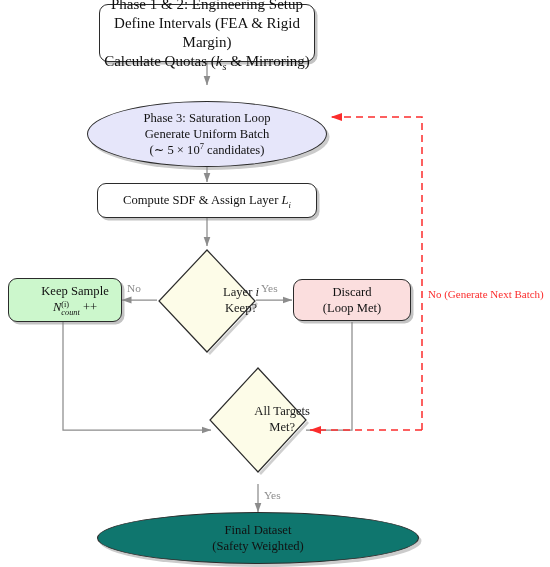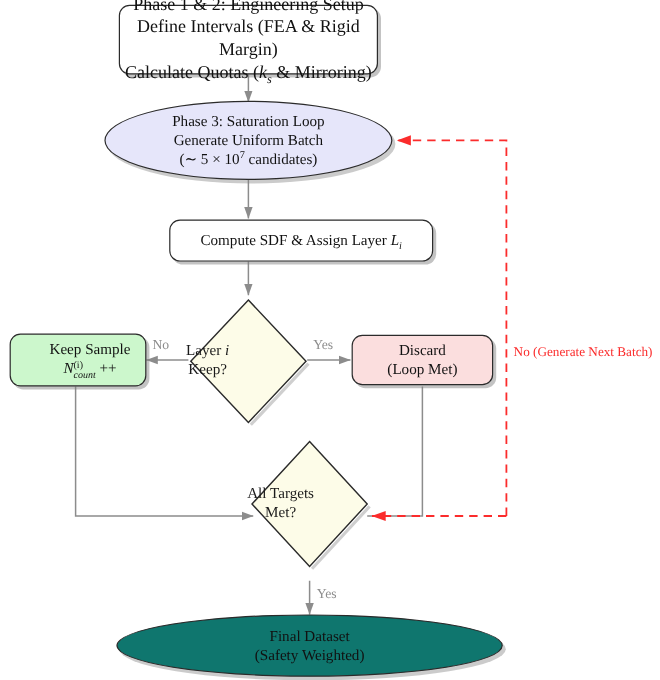--- a/index.html
+++ b/index.html
@@ -27,21 +27,21 @@
   }
   .ell{
     border:1.2px solid #2b2b2b;
     border-radius:50%;
     box-shadow:2.5px 3px 0 rgba(130,130,130,.42);
   }
   .dia-wrap{position:absolute;}
   .dia-wrap svg{position:absolute;left:0;top:0;}
   .dia-label{
     position:absolute;left:0;top:0;width:100%;height:100%;
-    display:flex;align-items:center;justify-content:flex-start;
+    display:flex;align-items:center;justify-content:flex-end;
     text-align:center;line-height:1.25;pointer-events:none;
   }
 
   .n-phase12{font-size:15px;}
   .n-phase3{font-size:12.6px;}
   .n-sdf{font-size:12.6px;}
   .n-keep{font-size:12.6px;}
   .n-discard{font-size:12.6px;}
   .n-final{font-size:12.6px;}
   .dia-label{font-size:12.6px;}
@@ -104,31 +104,31 @@
   <div class="node rbox n-phase12" style="left:99px;top:4px;width:216px;height:58px;background:#ffffff;">
     <div>
       <div>Phase 1 &amp; 2:  Engineering Setup</div>
       <div>Define Intervals (FEA &amp; Rigid Margin)</div>
       <div>
         <span>Calculate Quotas (</span><i class="mi">k</i><span class="sub">s</span><span> &amp; Mirroring)</span>
       </div>
     </div>
   </div>
 
-  <div class="node ell n-phase3" style="left:87px;top:84px;width:240px;height:66px;background:#e6e6fa;">
+  <div class="node ell n-phase3" style="left:87px;top:101px;width:240px;height:66px;background:#e6e6fa;">
     <div>
       <div>Phase 3:  Saturation Loop</div>
       <div>Generate Uniform Batch</div>
       <div>
         <span>(∼ 5 × 10</span><span class="sup">7</span><span> candidates)</span>
       </div>
     </div>
   </div>
 
-  <div class="node rbox n-sdf" style="left:97px;top:183px;width:220px;height:35px;background:#ffffff;margin-left:44px;">
+  <div class="node rbox n-sdf" style="left:97px;top:183px;width:220px;height:35px;background:#ffffff;">
     <div>
       <span>Compute SDF &amp; Assign Layer </span><i class="mi">L</i><span class="sub">i</span>
     </div>
   </div>
 
   <div class="dia-wrap" style="left:155px;top:246px;width:104px;height:110px;">
     <svg width="104" height="110">
       <polygon points="52,4 100,55 52,106 4,55" fill="#fdfce8" stroke="#2b2b2b" stroke-width="1.2"></polygon>
       <path d="M52,106 L100,55" stroke="#a8a8a8" stroke-width="2.6" fill="none" opacity=".55" transform="translate(2,2)"></path>
     </svg>

